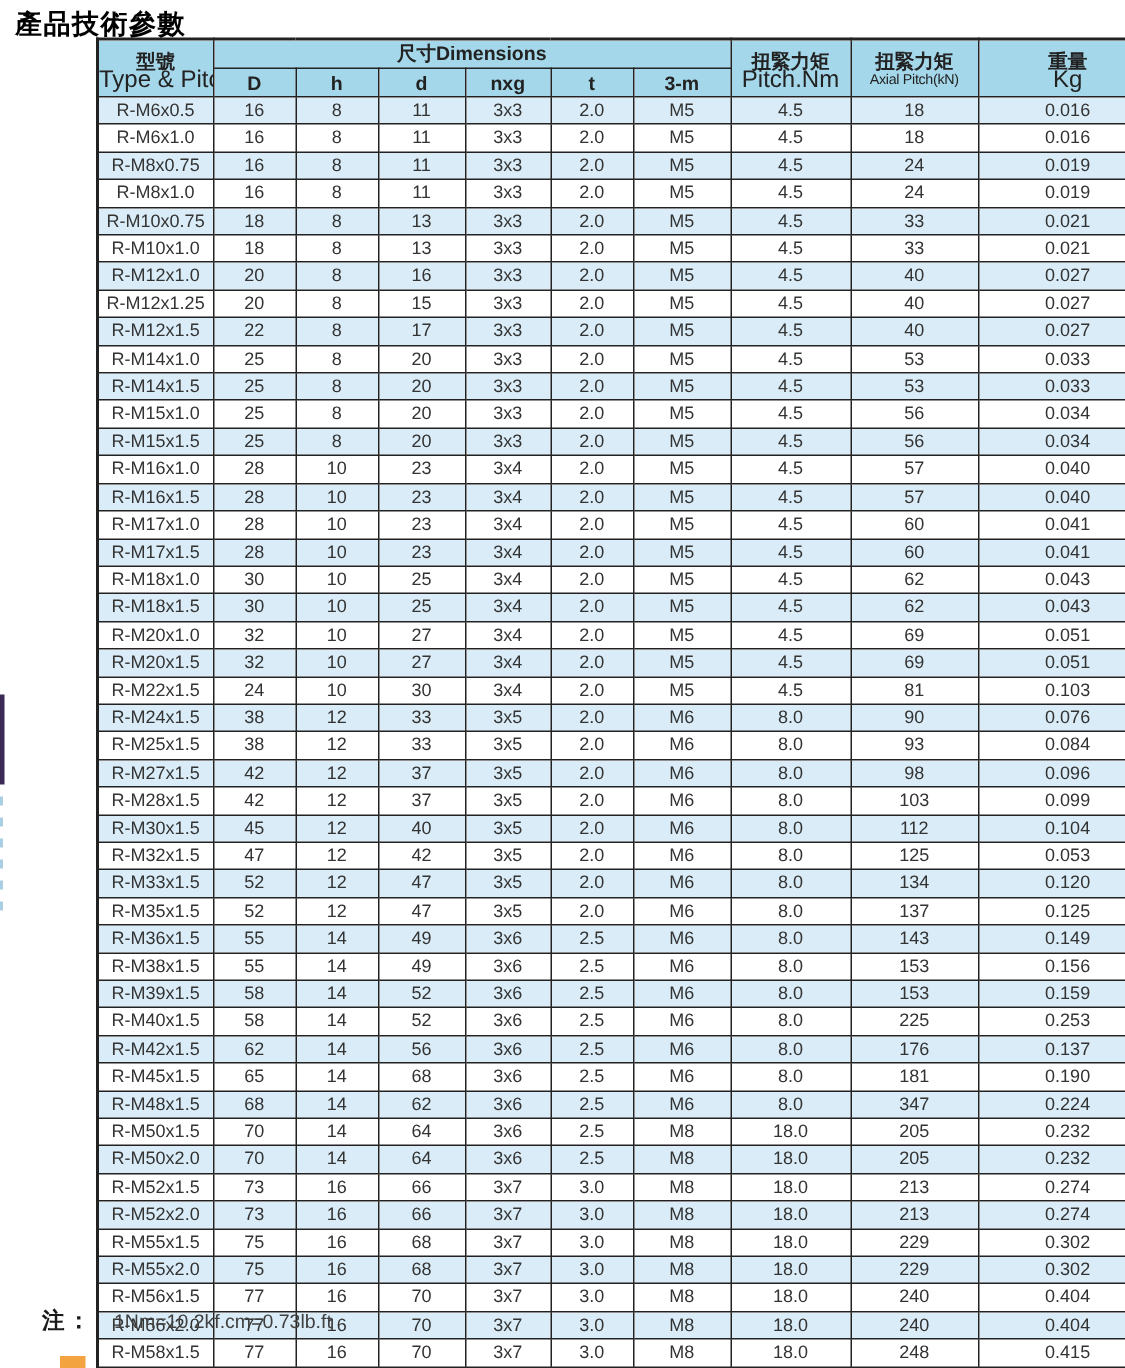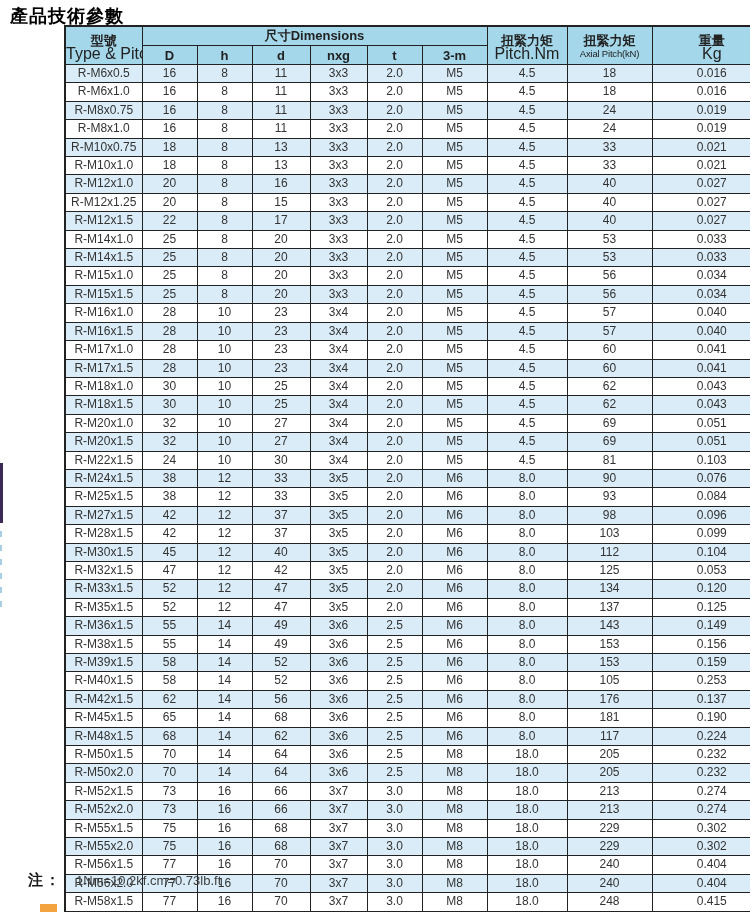--- a/index.html
+++ b/index.html
@@ -512,21 +512,21 @@
       </tr>
       <tr>
         <td>R-M40x1.5</td>
         <td>58</td>
         <td>14</td>
         <td>52</td>
         <td>3x6</td>
         <td>2.5</td>
         <td>M6</td>
         <td>8.0</td>
-        <td>105</td>
+        <td>225</td>
         <td>0.253</td>
       </tr>
       <tr>
         <td>R-M42x1.5</td>
         <td>62</td>
         <td>14</td>
         <td>56</td>
         <td>3x6</td>
         <td>2.5</td>
         <td>M6</td>
@@ -548,21 +548,21 @@
       </tr>
       <tr>
         <td>R-M48x1.5</td>
         <td>68</td>
         <td>14</td>
         <td>62</td>
         <td>3x6</td>
         <td>2.5</td>
         <td>M6</td>
         <td>8.0</td>
-        <td>117</td>
+        <td>347</td>
         <td>0.224</td>
       </tr>
       <tr>
         <td>R-M50x1.5</td>
         <td>70</td>
         <td>14</td>
         <td>64</td>
         <td>3x6</td>
         <td>2.5</td>
         <td>M8</td>

